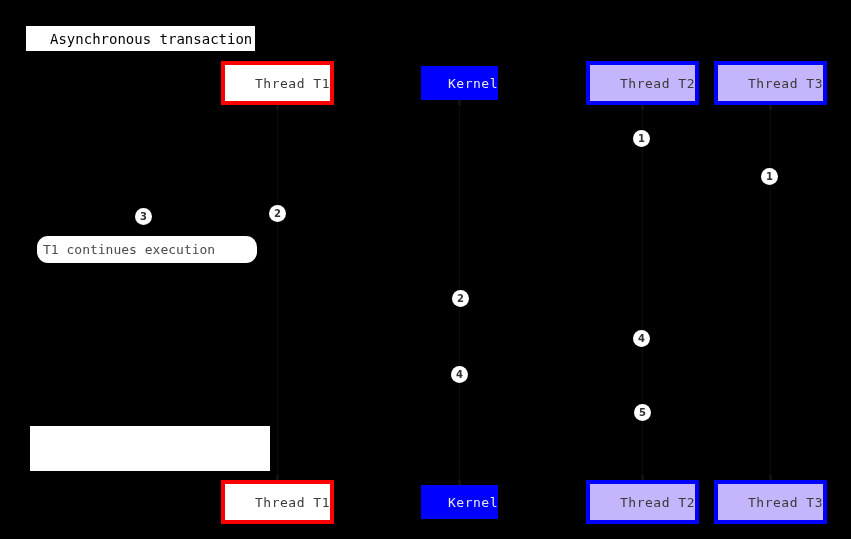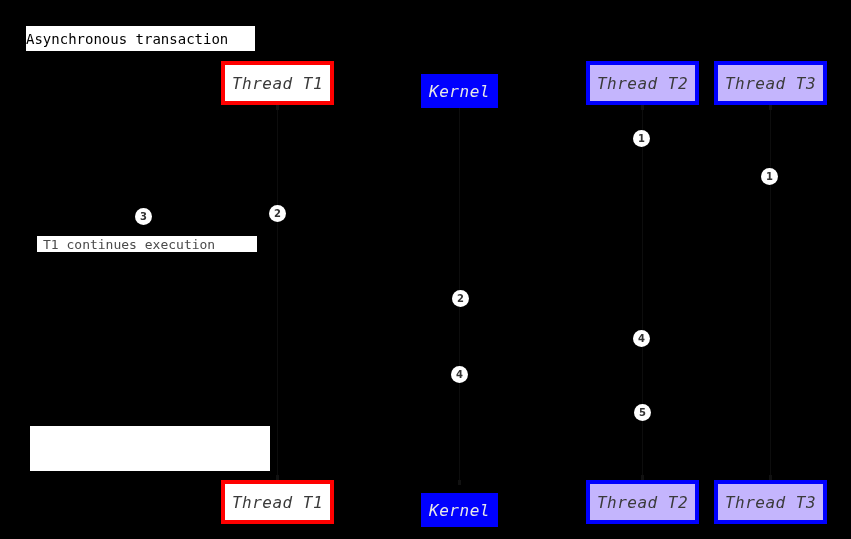--- a/index.html
+++ b/index.html
@@ -21,52 +21,50 @@
   .title-banner {
     position: absolute;
     background: #ffffff;
     color: #000000;
     font-family: "DejaVu Sans Mono", "Liberation Mono", monospace;
     font-size: 14px;
     line-height: 1;
     white-space: nowrap;
     display: flex;
     align-items: center;
-    padding: 0 0;
+    padding: 0 24px;
     box-sizing: border-box;
   }
 
   
   .participant {
     position: absolute;
     box-sizing: border-box;
     display: flex;
     align-items: center;
-    justify-content: center;
+    justify-content: flex-end;
     white-space: nowrap;
     font-family: "DejaVu Sans Mono", "Liberation Mono", monospace;
-    font-size: 16px;
+    font-size: 13px;
     letter-spacing: 0.5px;
-    font-style: italic;
   }
   .participant.p-red {
     background: #ffffff;
     border: 4px solid #ff0000;
     color: #3a3a3a;
   }
   .participant.p-blue {
     background: #c4b5fd;
     border: 4px solid #0000ff;
     color: #3a3a3a;
   }
   .participant.p-solidblue {
     background: #0000ff;
     border: none;
     color: #e8e8e8;
-    margin-top: 8px;
   }
 
   
   .lifeline {
     position: absolute;
     width: 1px;
     background: #0d0d0d;
   }
   .lifeline-stub {
     position: absolute;
@@ -169,21 +167,21 @@
       <div class="step-marker" style="left: 761px; top: 168px;">1</div>
       <div class="step-marker" style="left: 135px; top: 208px;">3</div>
       <div class="step-marker" style="left: 269px; top: 205px;">2</div>
       <div class="step-marker" style="left: 452px; top: 290px;">2</div>
       <div class="step-marker" style="left: 633px; top: 330px;">4</div>
       <div class="step-marker" style="left: 451px; top: 366px;">4</div>
       <div class="step-marker" style="left: 634px; top: 404px;">5</div>
     </div>
 
   <div id="notes-layer">
-      <div class="note-box" style="left: 37px; top: 236px; width: 220px; height: 16px;">
+      <div class="note-box" style="left: 37px; top: 236px; width: 220px; height: 27px; border-radius: 11px;">
         <span>T1 continues execution</span>
       </div>
       <div class="note-box empty-note" style="left: 30px; top: 426px; width: 240px; height: 45px;">
         <span></span>
       </div>
     </div>
 
 </div>
 
 </body></html>

